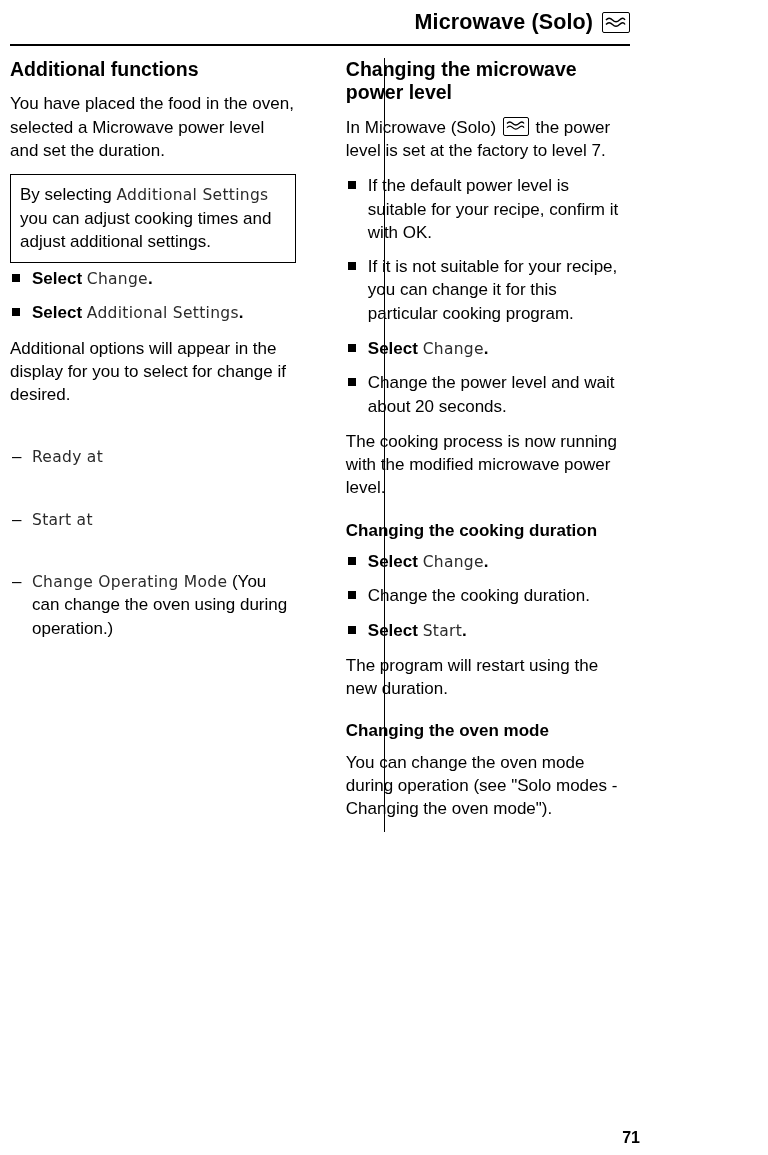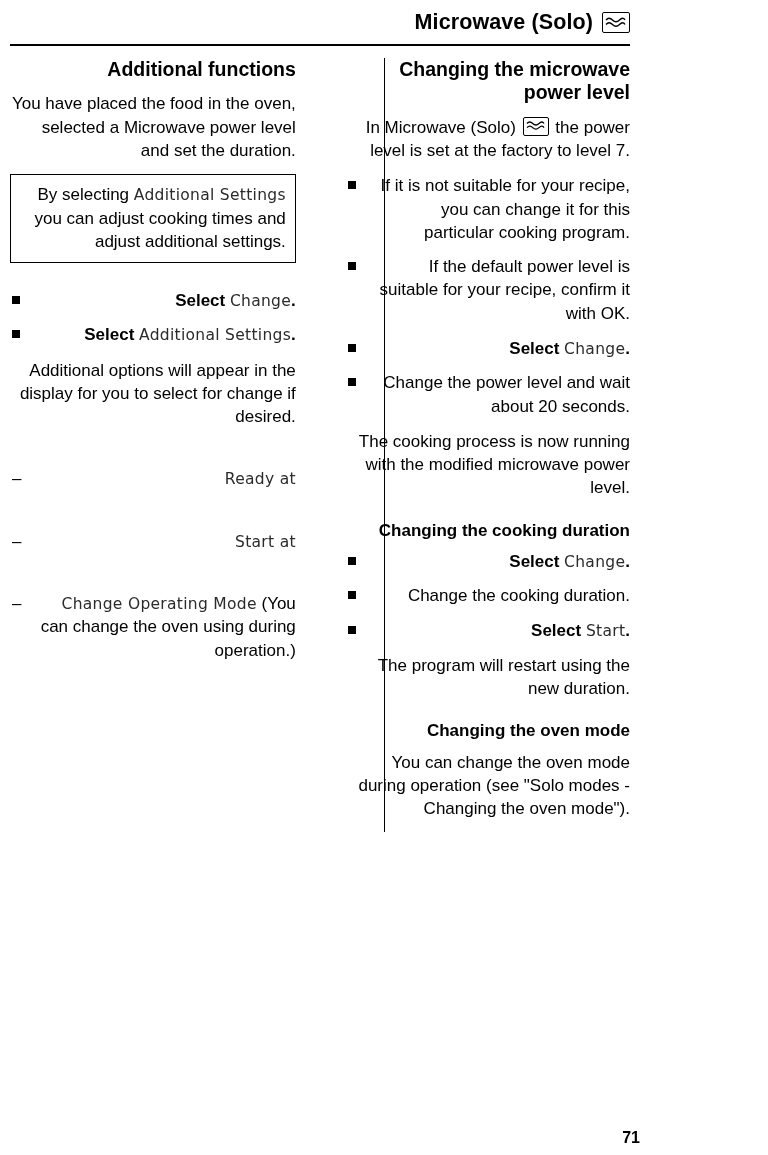--- a/index.html
+++ b/index.html
@@ -14,21 +14,20 @@
     color: #000000;
     position: relative;
     overflow: hidden;
   }
   .page {
     position: relative;
     width: 640px;
     height: 1155px;
     box-sizing: border-box;
     padding: 0 10px;
-    text-align: right;
   }
 
   
   .header {
     display: flex;
     align-items: center;
     justify-content: flex-end;
     padding: 6px 0 6px 0;
     margin: 0 0 0 0;
     height: 32px;
@@ -103,21 +102,21 @@
     font-family: "DejaVu Sans", sans-serif;
     font-size: 15.5px;
     letter-spacing: 0.3px;
     color: #2b2b2b;
   }
 
   
   .note {
     border: 1.5px solid #000;
     padding: 8px 9px 9px 9px;
-    margin: 0 0 26px 0;
+    margin: 0 0 4px 0;
     font-size: 17px;
     line-height: 1.37;
     box-sizing: border-box;
   }
 
   
   ul.sq {
     list-style: none;
     margin: 0 0 12px 0;
     padding: 0;
@@ -248,22 +247,22 @@
       <p class="body">
         <span>In Microwave (Solo) </span><span class="inline-mw">
           <svg width="19" height="11" viewBox="0 0 19 11">
             <path d="M1 3.5 Q3.6 0.5 6.7 3.5 T13 3.5 T18 3.5" stroke="#000" stroke-width="1.3" fill="none"></path>
             <path d="M1 7.6 Q3.6 4.6 6.7 7.6 T13 7.6 T18 7.6" stroke="#000" stroke-width="1.3" fill="none"></path>
           </svg>
         </span><span> the power level is set at the factory to level 7.</span>
       </p>
 
       <ul class="sq">
+        <li>If the default power level is suitable for your recipe, confirm it with OK.</li>
         <li>If it is not suitable for your recipe, you can change it for this particular cooking program.</li>
-        <li>If the default power level is suitable for your recipe, confirm it with OK.</li>
       </ul>
 
 
       <ul class="sq">
         <li>
           <span class="bold">Select </span><span class="disp">Change</span><span class="bold">.</span>
         </li>
         <li>
           <span>Change the power level and wait about 20 seconds.</span>
         </li>

